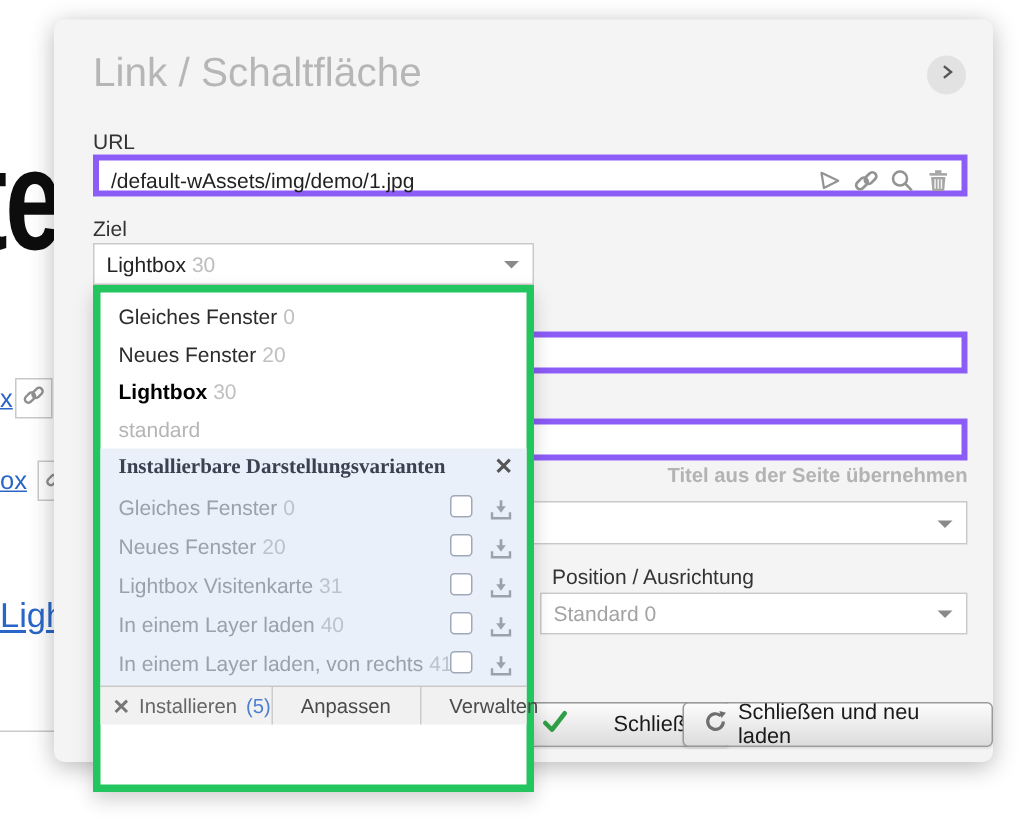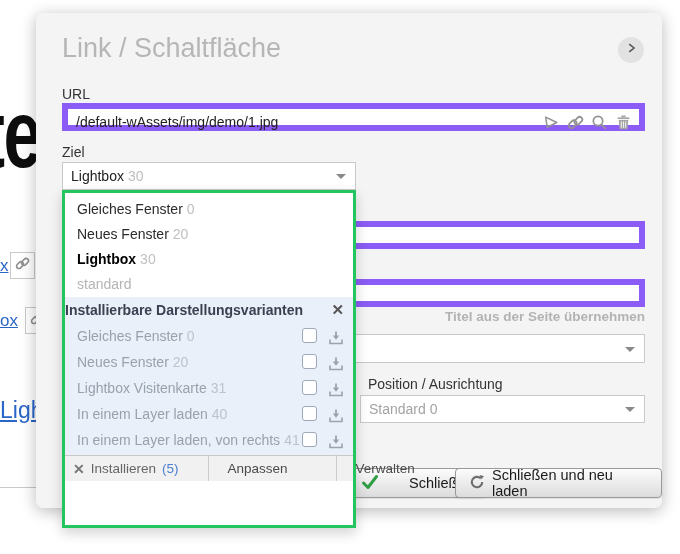--- a/index.html
+++ b/index.html
@@ -18,62 +18,62 @@
   .bg-hr { left:0; top:487px; width:37px; border-top:1px solid #c9c9c9; }
 
   
   .dialog { left:36px; top:13px; width:626px; height:495px; background:#f4f4f4;
     border-radius:7px; box-shadow:0 3px 16px rgba(0,0,0,.28); }
   .dlg-title { left:26px; top:20px; font-size:27px; color:#b6b6b6; }
   .chev-btn { left:582px; top:24px; width:26px; height:26px; border-radius:50%;
     background:#e2e2e2; display:flex; align-items:center; justify-content:center; cursor:pointer; }
 
   .fld-label { font-size:14px; color:#333;text-align:right; }
-  .inputbox { background:#fff; border:6px solid #8b5cf6; }
+  .inputbox { background:#fff; border:4px solid #8b5cf6; }
   .url-wrap { left:26px; top:90px; width:583px; height:28px; }
   .url-val { position:absolute; left:8px; top:0; line-height:26px; font-size:14px; color:#222; }
   .url-icons { position:absolute; right:6px; top:3px; display:flex; gap:4px; }
   .url-icons span { width:20px; height:20px; display:flex; align-items:center; justify-content:center; cursor:pointer; }
 
   .selectbox { background:#fff; border:1px solid #c9c9c9; position:absolute; }
   .sel-text { position:absolute; left:8px; top:0; line-height:26px; font-size:14px; color:#222; }
   .sel-num { color:#bdbdbd; margin-left:4px; }
   .caret { position:absolute; right:9px; top:50%; margin-top:-2px; width:0; height:0;
     border-left:5px solid transparent; border-right:5px solid transparent; border-top:5px solid #8a8a8a; }
 
   
   .hint { right:17px; top:296px; font-size:13.5px; color:#b3b3b3;font-weight:bold; }
   .pos-label { left:332px; top:363px; }
   .muted-sel { color:#a3a3a3; }
 
   
   .dd-panel { left:26px; top:177px; width:294px; height:338px; background:#fff;
-    border:3px solid #22c55e; box-shadow:0 5px 12px rgba(0,0,0,.18); z-index:5; }
+    border:5px solid #22c55e; box-shadow:0 5px 12px rgba(0,0,0,.18); z-index:5; }
   .dd-items { padding-top:4px; }
   .dd-item { height:25px; line-height:25px; padding-left:12px; font-size:14px; color:#2b2b2b; cursor:pointer; }
   .dd-item .num { color:#c0c0c0; margin-left:4px; }
   .dd-item.bold { font-weight:bold; color:#000; }
   .dd-item.mutedi { color:#b5b5b5; }
   .dd-blue { position:absolute; left:0; top:104px; width:100%; height:158px; background:#e9f0f9; }
-  .blue-head { position:relative; height:26px; line-height:26px; 
-    font-size:14px; font-weight:bold; color:#3a4150; }
+  .blue-head { position:relative; height:26px; line-height:26px; padding-left:12px;
+    font-size:14px; font-weight:bold; color:#3a4150;font-family:Liberation Serif, serif; }
   .blue-x { position:absolute; right:9px; top:0; font-size:15px; font-weight:bold; color:#555; cursor:pointer; }
   .blue-row { position:relative; height:26px; line-height:26px; padding-left:12px;
     font-size:14px; color:#99a1ad; cursor:pointer; }
   .blue-row .num { color:#bcc3cd; margin-left:4px; }
   .chk { position:absolute; right:36px; top:5px; width:15px; height:15px; background:#fff;
     border:1px solid #9fa8b8; border-radius:3px; cursor:pointer; }
   .dl-ic { position:absolute; right:9px; top:5px; width:16px; height:16px; cursor:pointer; }
   .dd-footer { position:absolute; left:0; top:262px; width:100%; height:26px; background:#f1f1f1;
     border-top:1px solid #c8c8c8; display:flex; align-items:stretch; font-size:13.5px; }
   .ft-install { flex:1; display:flex; align-items:center; gap:6px; padding-left:8px; color:#666; cursor:pointer; }
   .ft-x { color:#777; font-weight:bold; font-size:14px; }
   .ft-count { color:#4d7fd0; }
   .ft-cell { display:flex; align-items:center; padding:0 19px; border-left:1px solid #ccc;
-    color:#4a4a4a; cursor:pointer;margin-left:29px; }
+    color:#4a4a4a; cursor:pointer; }
 
   
   .btn { position:absolute; top:455px; height:30px; display:inline-flex; align-items:center; gap:7px;
     padding:0 13px; background:linear-gradient(#fcfcfc,#dcdcdc); border:1px solid #9a9a9a;
     border-radius:4px; font-size:14.5px; color:#1a1a1a; cursor:pointer; box-shadow:0 1px 1px rgba(0,0,0,.08); }
   .btn-close { left:311px;gap:30px; }
   .btn-reload { left:419px; }
 </style>
 </head>
 <body>

